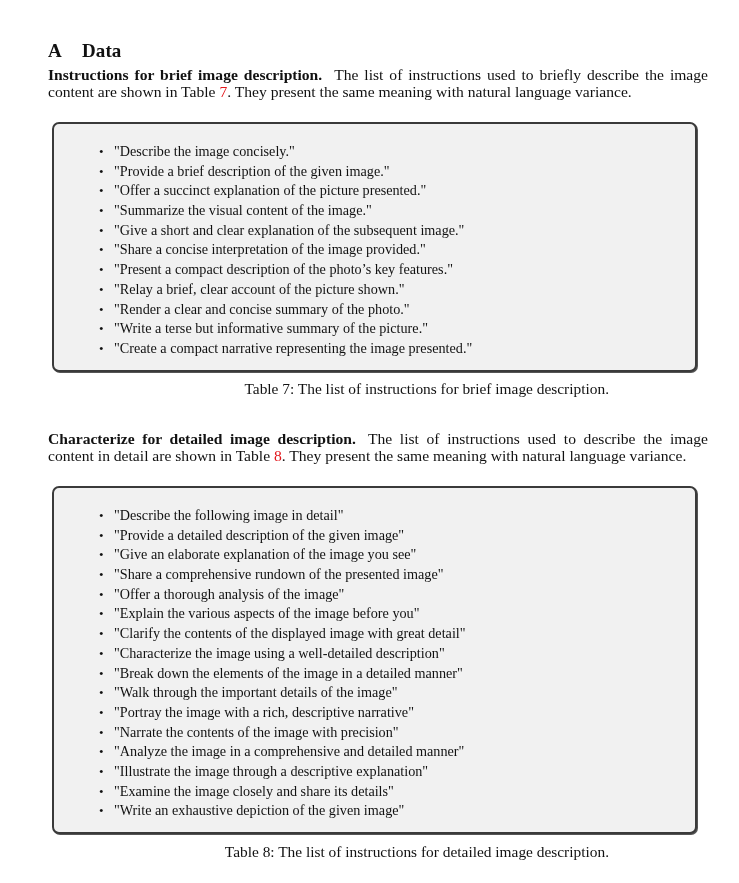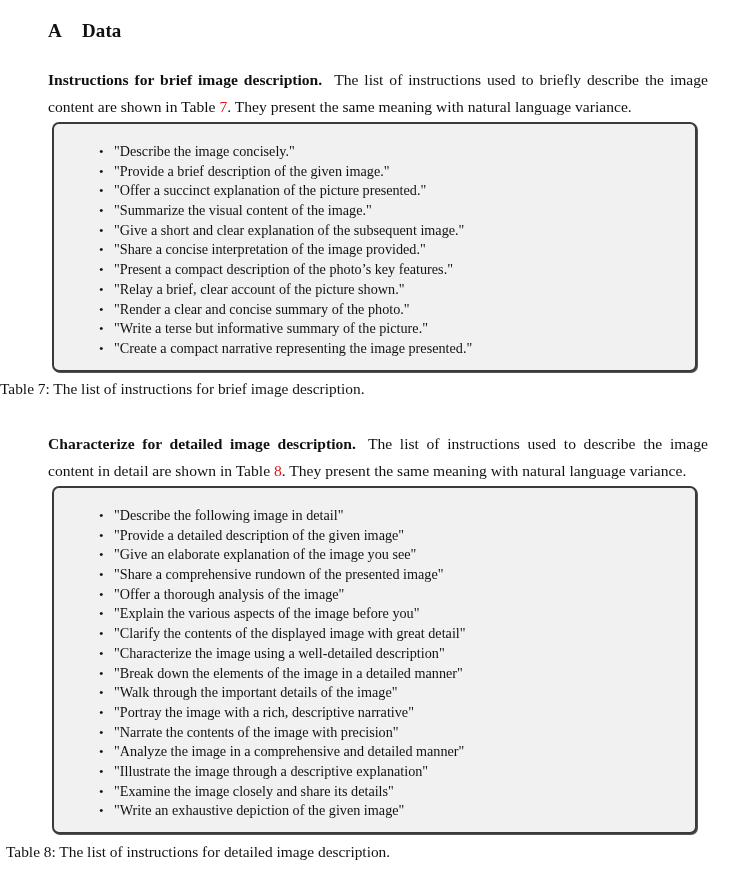--- a/index.html
+++ b/index.html
@@ -2,28 +2,28 @@
 <html><head>
 <meta charset="utf-8">
 <style>
   html, body { margin: 0; padding: 0; background: #ffffff; }
   body {
     width: 739px; height: 883px; position: relative; overflow: hidden;
     font-family: "Liberation Serif", "DejaVu Serif", serif;
     color: #111;
   }
   .section-title {
-    position: absolute; left: 48px; top: 20px;
+    position: absolute; left: 48px; top: 40px;
     font-size: 19px; font-weight: bold; margin: 0;
     letter-spacing: 0.1px;
   }
   .section-title .num { display: inline-block; width: 34px; }
   .para {
     position: absolute; left: 48px; width: 660px;
-    font-size: 15.6px; line-height: 27px; margin: 0;
+    font-size: 15.6px; line-height: 17px; margin: 0;
     text-align: justify;
   }
   .para b { font-weight: bold; margin-right: 12px; }
   .ref { color: #e3151a; }
   .box {
     position: absolute; left: 52px; width: 641px;
     border: 2px solid #3a3a3a; border-radius: 7px;
     background: #f1f1f1;
     box-shadow: 1px 1px 0 #555;
   }
@@ -32,21 +32,21 @@
     position: absolute; left: 43px; right: 10px;
   }
   .box li {
     font-size: 14.2px; line-height: 19.7px; height: 19.7px;
     white-space: nowrap; position: relative; padding-left: 17px;
   }
   .box li .bullet {
     position: absolute; left: 2px; top: 0; font-size: 13px;
   }
   .caption {
-    position: absolute; left: 0; width: 609px; text-align: left;
+    position: absolute; left: 0; width: 609px; text-align: right;
     font-size: 15.4px; margin: 0;
   }
 </style>
 </head>
 <body>
 
 <h2 class="section-title">
   <span class="num">A</span><span>Data</span>
 </h2>
 
@@ -90,13 +90,13 @@
       <li><span class="bullet">•</span><span>"Walk through the important details of the image"</span></li>
       <li><span class="bullet">•</span><span>"Portray the image with a rich, descriptive narrative"</span></li>
       <li><span class="bullet">•</span><span>"Narrate the contents of the image with precision"</span></li>
       <li><span class="bullet">•</span><span>"Analyze the image in a comprehensive and detailed manner"</span></li>
       <li><span class="bullet">•</span><span>"Illustrate the image through a descriptive explanation"</span></li>
       <li><span class="bullet">•</span><span>"Examine the image closely and share its details"</span></li>
       <li><span class="bullet">•</span><span>"Write an exhaustive depiction of the given image"</span></li>
     </ul>
 </div>
 
-<p class="caption" style="top:843px;padding-left:6px;">Table 8: The list of instructions for detailed image description.</p>
+<p class="caption" style="top:843px;">Table 8: The list of instructions for detailed image description.</p>
 
 </body></html>

